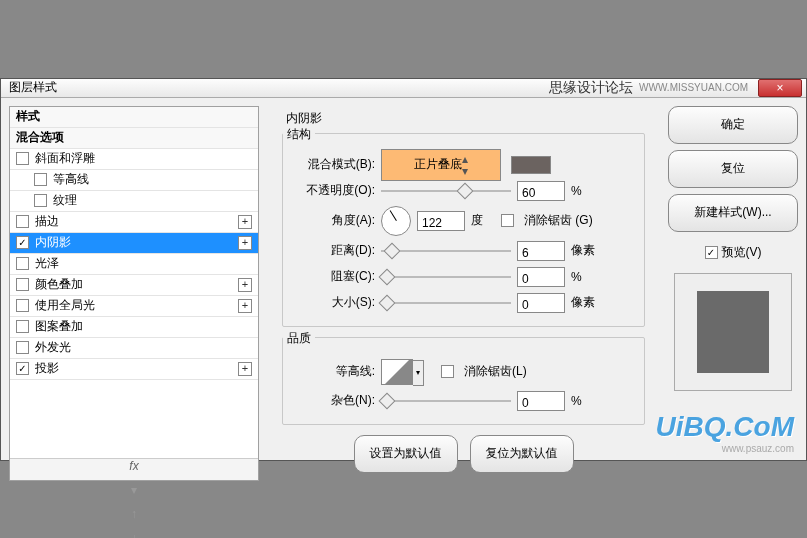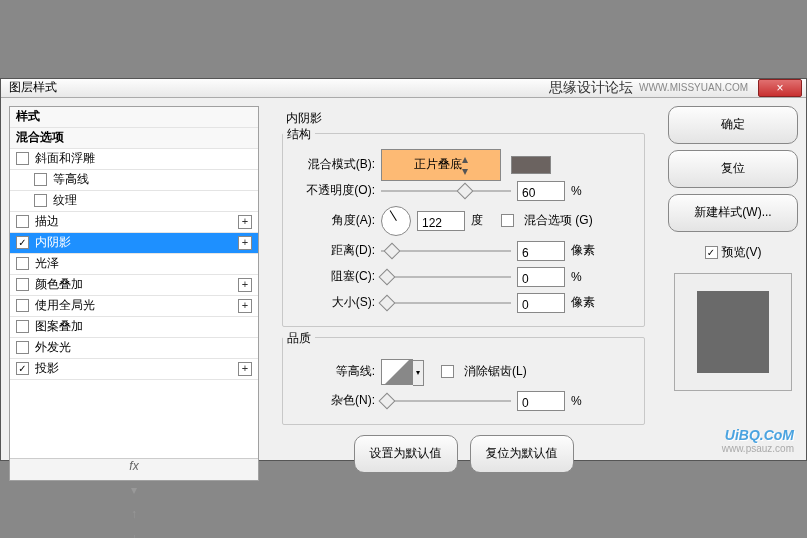--- a/index.html
+++ b/index.html
@@ -41,21 +41,21 @@
 .contour { width: 32px; height: 26px; border: 1px solid #888; background: linear-gradient(135deg, #fff 49%, #888 51%); position: relative; }
 .contour .dd { position: absolute; right: -12px; top: 0; width: 11px; height: 26px; border: 1px solid #888; border-left: none; background: #eee; display:flex; align-items:center; justify-content:center; font-size:8px; }
 .btnrow { display: flex; gap: 12px; justify-content: center; margin-top: 8px; }
 .btn { min-width: 104px; height: 22px; border: 1px solid #888; background: linear-gradient(#fdfdfd,#e4e4e4); border-radius: 10px; display: flex; align-items: center; justify-content: center; padding: 18px 10px; }
 .right { width: 130px; display: flex; flex-direction: column; gap: 6px; align-items: stretch; }
 .right .btn { width: 100%; }
 .right .preview-check { display: flex; align-items: center; justify-content: center; margin-top: 6px; }
 .right .preview-box { margin-top: 6px; width: 118px; height: 118px; border: 1px solid #aaa; background: #eee; align-self: center; display: flex; align-items: center; justify-content: center; }
 .right .preview-box .inner { width: 72px; height: 82px; background: #6a6a6a; }
 .watermarks { position: absolute; right: 12px; bottom: 6px; text-align: right; }
-.watermarks .wm1 { color: #4aa3e0; font-weight: bold; font-size: 14px; font-style: italic; text-shadow: 1px 1px 0 #fff; }
+.watermarks .wm1 { color: #4aa3e0; font-weight: bold; font-size: 28px; font-style: italic; text-shadow: 1px 1px 0 #fff; }
 .watermarks .wm2 { color: #aaa; font-size: 10px; }
 </style>
 </head>
 <body>
 
 <div class="window">
   <div class="titlebar">
     <span class="title">图层样式</span>
     <span class="spacer"></span>
     <span class="brand">思缘设计论坛</span>
@@ -170,21 +170,21 @@
         <div class="frow" style="height:34px">
           <span class="label">角度(A):</span>
           <div class="angle">
               <div class="hand"></div>
             </div>
           <div class="ninput">
               <span>122</span>
             </div>
           <span class="unit">度</span>
           <span class="chkinline"></span>
-          <span>混合选项 (G)</span>
+          <span>消除锯齿 (G)</span>
         </div>
 
         <div class="frow">
           <span class="label">距离(D):</span>
           <div class="slider">
               <div class="track"></div>
               <div class="thumb" style="left:4%"></div>
             </div>
           <div class="ninput">
               <span>6</span>

